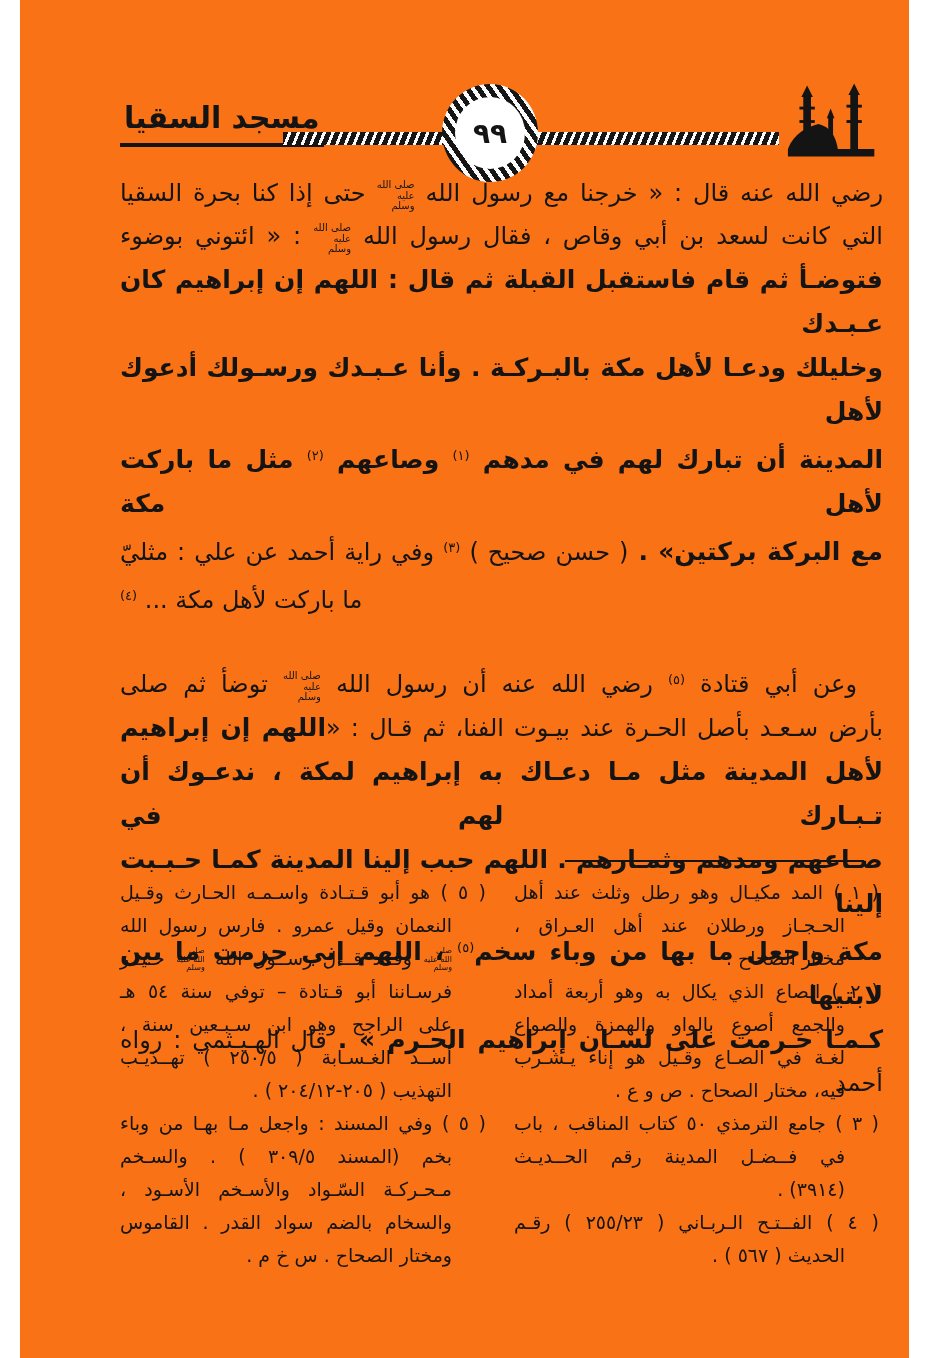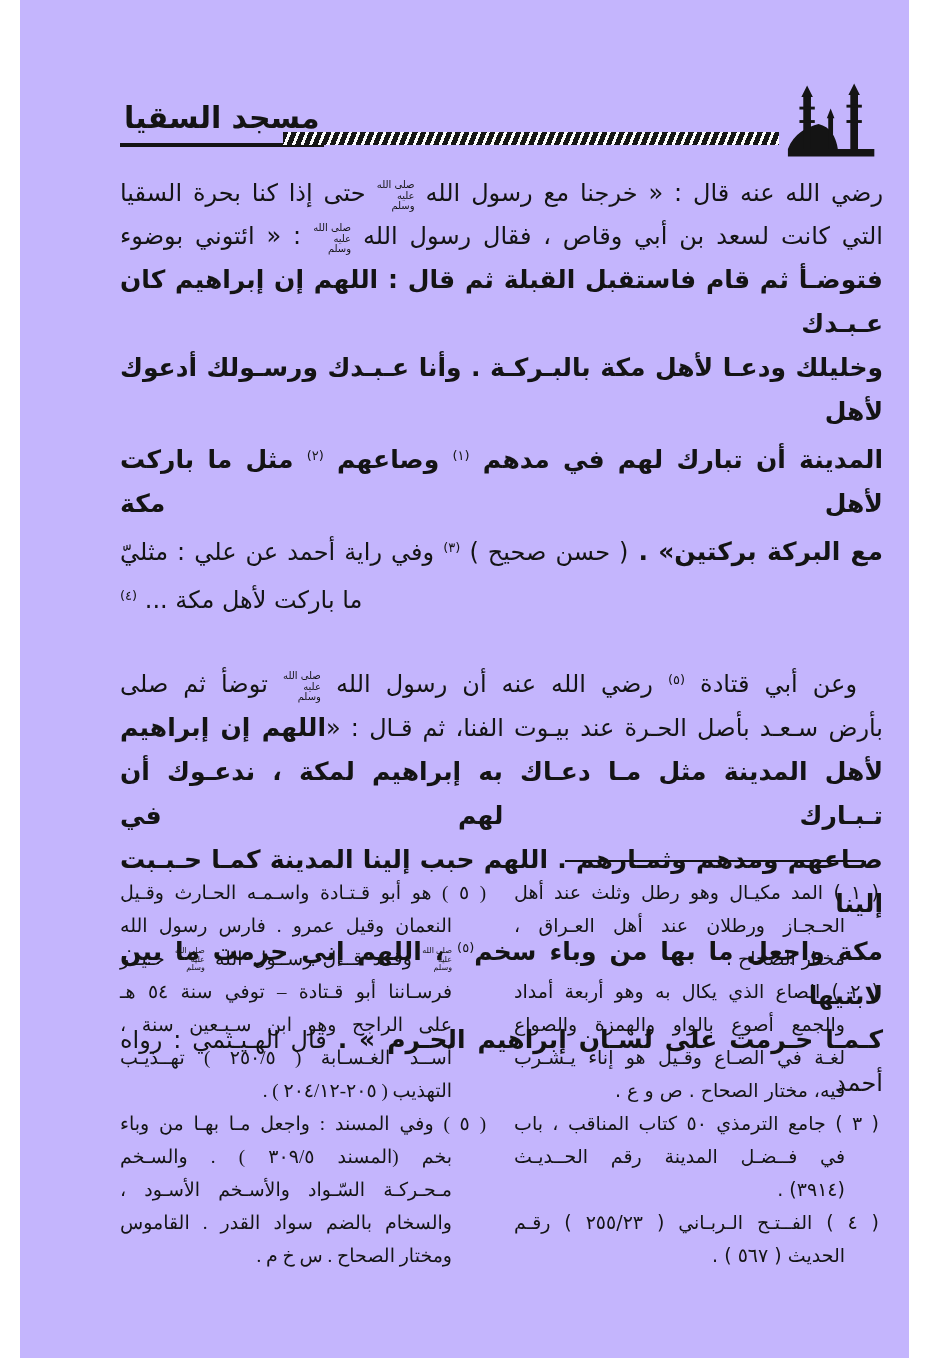--- a/index.html
+++ b/index.html
@@ -1,18 +1,18 @@
 <!DOCTYPE html>
 <html lang="ar"><head>
 <meta charset="utf-8">
 <style>
   html,body{margin:0;padding:0;background:#ffffff;}
   .page{
     position:relative;width:889px;height:1358px;margin:0 auto;
-    background:#c4b5fd;color:#141414;overflow:hidden;
+    background:#f97316;color:#141414;overflow:hidden;
     font-family:"DejaVu Sans",sans-serif;
   }
   
   .title{
     position:absolute;left:100px;top:100px;direction:rtl;
     font-size:30px;font-weight:700;letter-spacing:1px;
     padding:0 4px 8px 4px;border-bottom:4px solid #141414;
   }
   .rope{
     position:absolute;left:263px;top:132px;width:496px;height:13px;
@@ -48,31 +48,34 @@
     text-align:right;vertical-align:-8px;font-weight:400;white-space:normal;
   }
   
   .fnsep{position:absolute;left:545px;top:860px;width:299px;height:2px;background:#141414;}
   .fn{
     position:absolute;top:876px;direction:rtl;
     font-size:19px;line-height:33px;
   }
   .fn .line{min-height:33px;}
   .fn-right{left:494px;width:365px;}
-  .fn-left{left:100px;width:366px;font-family:Liberation Serif, serif;}
+  .fn-left{left:100px;width:366px;}
   .fn .cont{padding-right:34px;}
   .fn .saw{width:30px;font-size:8px;vertical-align:-5px;}
 </style>
 </head>
 <body>
 
 <div class="page">
 
   <div class="title">مسجد السقيا</div>
   <div class="rope"></div>
+  <div class="seal">
+    <div class="seal-inner">٩٩</div>
+  </div>
   <div class="mosque">
     <svg viewBox="0 0 100 80" xmlns="http://www.w3.org/2000/svg" fill="#141414">
 
       <path d="M2 68 H92 V76 H2 Z"></path>
 
       <path d="M2 68 C8 52 22 45 34 42 C46 45 52 55 54 68 Z"></path>
 
       <path d="M18 68 V14 L16 14 L22 2 L28 14 L26 14 V68 Z"></path>
       <path d="M14 24 H30 V27 H14 Z"></path>
       <path d="M14 38 H30 V41 H14 Z"></path>

